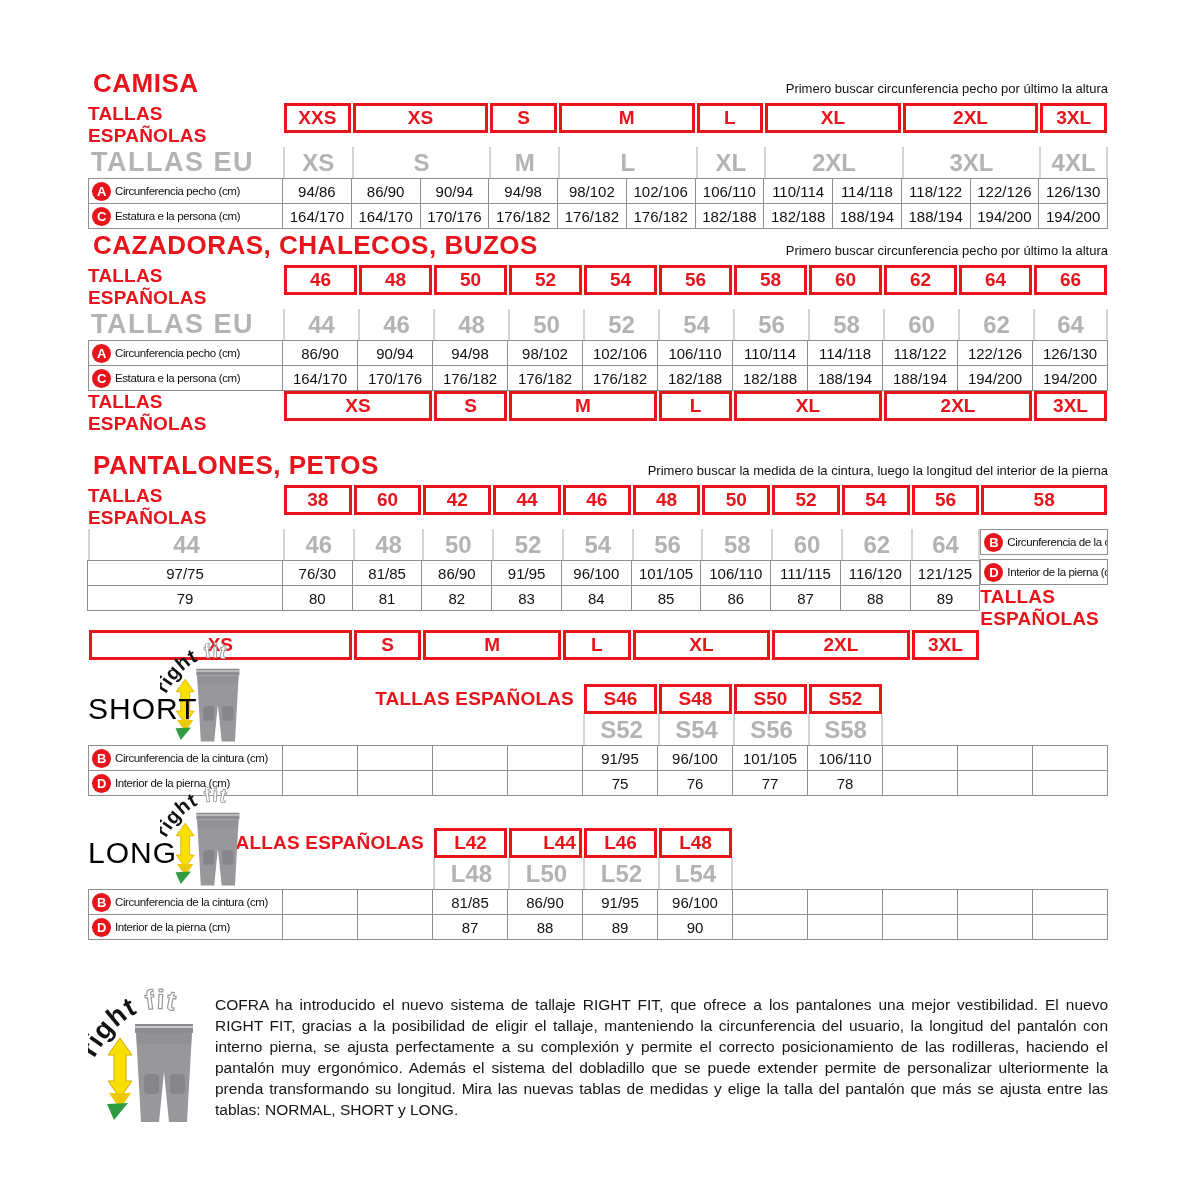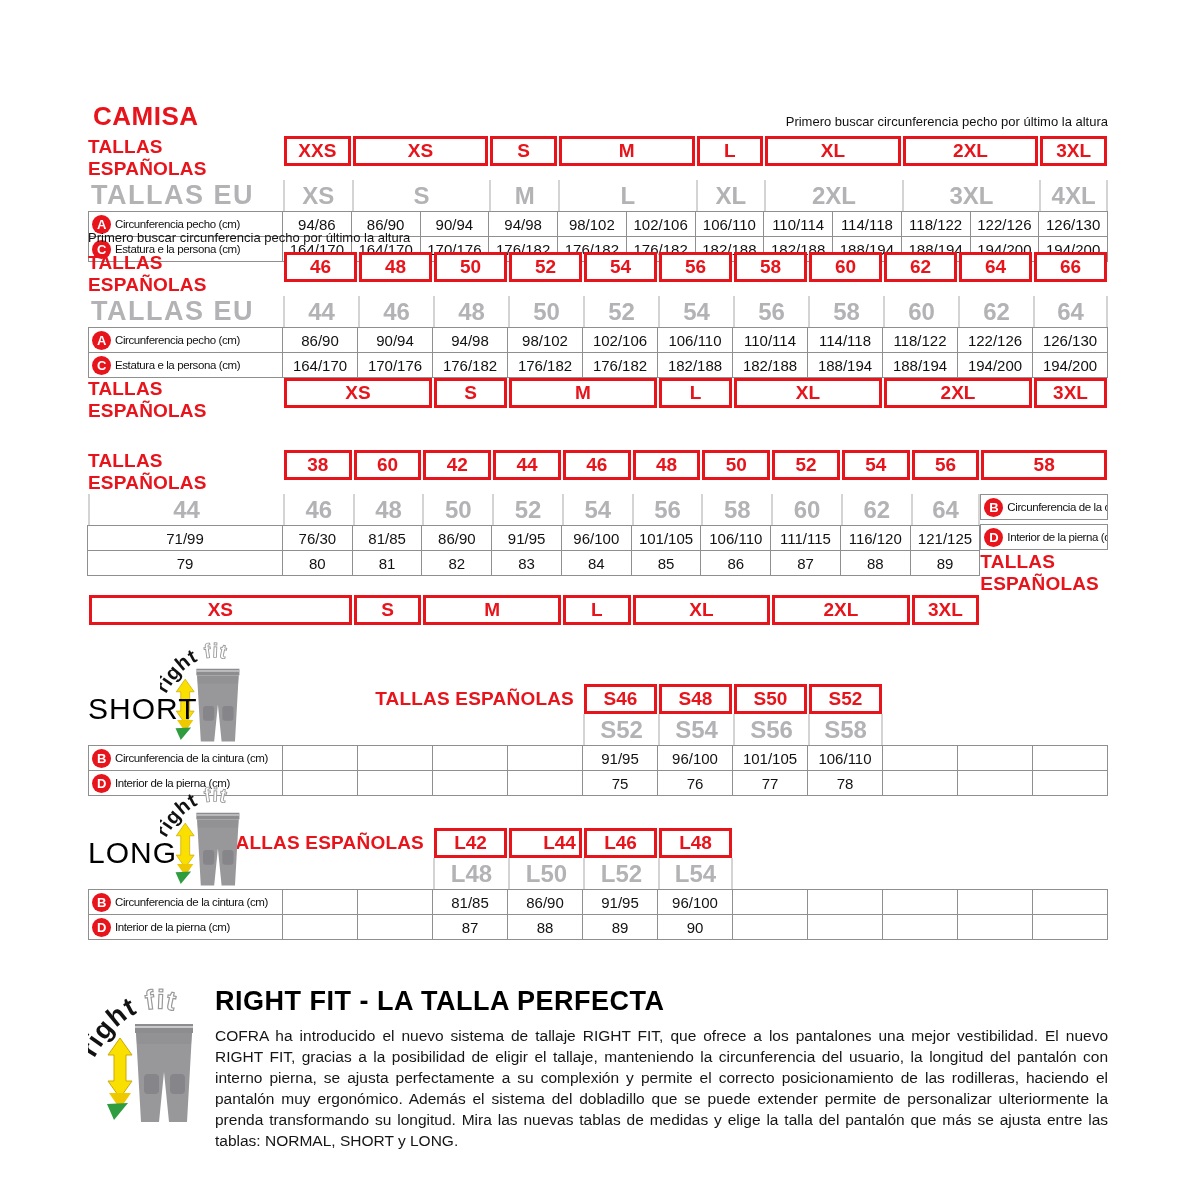--- a/index.html
+++ b/index.html
@@ -3,21 +3,21 @@
 <meta charset="utf-8">
 <style>
   :root { --red:#e8141c; --gray:#b3b3b6; --line:#8f8f8f; --grayline:#d4d4d4; }
   html,body { margin:0; padding:0; }
   body {
     width:1200px; height:1200px; position:relative; background:#ffffff;
     font-family:"Liberation Sans", sans-serif; color:#111; overflow:hidden;
   }
   .section { position:absolute; left:88px; width:1020px; }
   .sec-head { display:flex; justify-content:space-between; align-items:flex-end; margin-bottom:4px; }
-  .sec-title { color:var(--red); font-weight:bold; font-size:26px; letter-spacing:.5px; padding-left:5px;margin-top:33px; }
+  .sec-title { color:var(--red); font-weight:bold; font-size:26px; letter-spacing:.5px; padding-left:5px; }
   .sec-note { font-size:13px; color:#111; padding-bottom:3px; }
 
   .sizetable { display:grid; }
   .lbl-red { color:var(--red); font-weight:bold; font-size:19px; display:flex;
              align-items:center; justify-content:flex-end; padding-right:9px; letter-spacing:.2px; }
   .box-red { border:3px solid var(--red); color:var(--red); font-weight:bold; font-size:19px;
              height:30px; box-sizing:border-box; display:flex; align-items:center; justify-content:center;
              margin:0 1px; background:#fff; }
   .lbl-gray { color:var(--gray); font-weight:bold; font-size:27px; letter-spacing:1.5px;
               display:flex; align-items:center; padding-left:3px; }
@@ -136,20 +136,21 @@
       <div class="cell-data ovl">182/188</div>
       <div class="cell-data ovl">188/194</div>
       <div class="cell-data ovl">188/194</div>
       <div class="cell-data ovl">194/200</div>
       <div class="cell-data ovl">194/200</div>
     </div>
 </section>
 
 <section class="section" id="sec-cazadoras">
   <div class="sec-head">
+    <div class="sec-title">CAZADORAS, CHALECOS, BUZOS</div>
     <div class="sec-note">Primero buscar circunferencia pecho por último la altura</div>
   </div>
   <div class="sizetable" style="grid-template-columns: 195px repeat(11, 1fr);">
       <div class="lbl-red" style="grid-column: span 1;">TALLAS ESPAÑOLAS</div>
       <div class="box-red" style="grid-column: span 1;">46</div>
       <div class="box-red" style="grid-column: span 1;">48</div>
       <div class="box-red" style="grid-column: span 1;">50</div>
       <div class="box-red" style="grid-column: span 1;">52</div>
       <div class="box-red" style="grid-column: span 1;">54</div>
       <div class="box-red" style="grid-column: span 1;">56</div>
@@ -205,20 +206,24 @@
       <div class="box-red" style="grid-column: span 1;">S</div>
       <div class="box-red" style="grid-column: span 2;">M</div>
       <div class="box-red" style="grid-column: span 1;">L</div>
       <div class="box-red" style="grid-column: span 2;">XL</div>
       <div class="box-red" style="grid-column: span 2;">2XL</div>
       <div class="box-red" style="grid-column: span 1;">3XL</div>
     </div>
 </section>
 
 <section class="section" id="sec-pantalones">
+  <div class="sec-head">
+    <div class="sec-title">PANTALONES, PETOS</div>
+    <div class="sec-note">Primero buscar la medida de la cintura, luego la longitud del interior de la pierna</div>
+  </div>
   <div class="sizetable" style="grid-template-columns: 195px repeat(11, 1fr);">
       <div class="lbl-red" style="grid-column: span 1;">TALLAS ESPAÑOLAS</div>
       <div class="box-red" style="grid-column: span 1;">38</div>
       <div class="box-red" style="grid-column: span 1;">60</div>
       <div class="box-red" style="grid-column: span 1;">42</div>
       <div class="box-red" style="grid-column: span 1;">44</div>
       <div class="box-red" style="grid-column: span 1;">46</div>
       <div class="box-red" style="grid-column: span 1;">48</div>
       <div class="box-red" style="grid-column: span 1;">50</div>
       <div class="box-red" style="grid-column: span 1;">52</div>
@@ -233,21 +238,21 @@
       <div class="cell-gray" style="grid-column: span 1;">54</div>
       <div class="cell-gray" style="grid-column: span 1;">56</div>
       <div class="cell-gray" style="grid-column: span 1;">58</div>
       <div class="cell-gray" style="grid-column: span 1;">60</div>
       <div class="cell-gray" style="grid-column: span 1;">62</div>
       <div class="cell-gray last" style="grid-column: span 1;">64</div>
       <div class="lbl-data">
         <div class="badge">B</div>
         <span>Circunferencia de la cintura (cm)</span>
       </div>
-      <div class="cell-data">71/99</div>
+      <div class="cell-data">97/75</div>
       <div class="cell-data">76/30</div>
       <div class="cell-data">81/85</div>
       <div class="cell-data">86/90</div>
       <div class="cell-data">91/95</div>
       <div class="cell-data">96/100</div>
       <div class="cell-data">101/105</div>
       <div class="cell-data">106/110</div>
       <div class="cell-data">111/115</div>
       <div class="cell-data">116/120</div>
       <div class="cell-data">121/125</div>
@@ -377,16 +382,15 @@
       <div class="cell-data ovl"></div>
       <div class="cell-data ovl"></div>
     </div>
 </section>
 
 <section class="section" id="sec-rightfit">
   <svg class="rf-logo">
       <use href="#rightfit-logo"></use>
     </svg>
   <div class="rf-text">
-    <div class="rf-title">RIGHT FIT - LA TALLA PERFECTA</div>
     <div class="rf-body">COFRA ha introducido el nuevo sistema de tallaje RIGHT FIT, que ofrece a los pantalones una mejor vestibilidad. El nuevo RIGHT FIT, gracias a la posibilidad de eligir el tallaje, manteniendo la circunferencia del usuario, la longitud del pantalón con interno pierna, se ajusta perfectamente a su complexión y permite el correcto posicionamiento de las rodilleras, haciendo el pantalón muy ergonómico. Además el sistema del dobladillo que se puede extender permite de personalizar ulteriormente la prenda transformando su longitud. Mira las nuevas tablas de medidas y elige la talla del pantalón que más se ajusta entre las tablas: NORMAL, SHORT y LONG.</div>
   </div>
 </section>
 
 </body></html>

